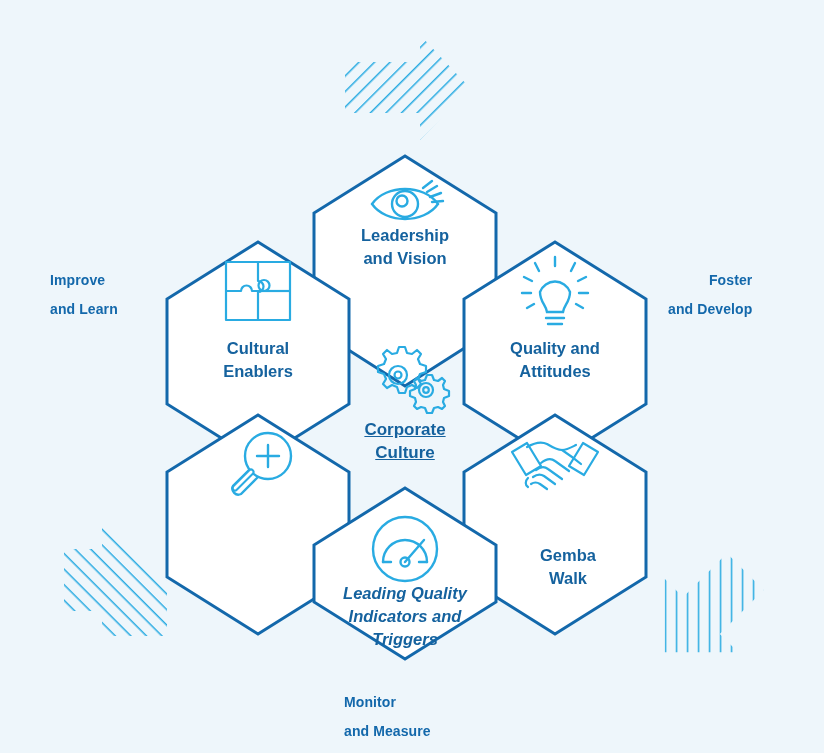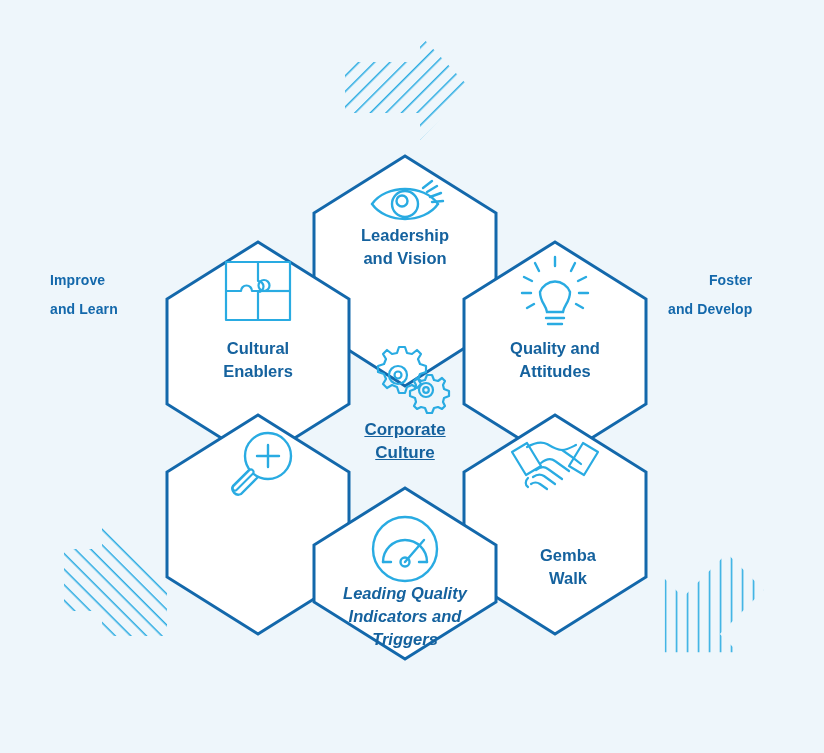--- a/index.html
+++ b/index.html
@@ -156,20 +156,22 @@
       <path d="M421,381 l4,-1 l2,-5 l5,0 l2,5 l4,1 l4,-3 l3,3 l-2,4 l1,4 l5,2 l0,5 l-5,2 l-1,4 l2,4 l-3,3 l-4,-2 l-4,1 l-2,5 l-5,0 l-2,-5 l-4,-1 l-4,2 l-3,-3 l2,-4 l-1,-4 l-5,-2 l0,-5 l5,-2 l1,-4 l-2,-4 l3,-3 Z"></path>
       <circle cx="426" cy="390" r="7"></circle>
       <circle cx="426" cy="390" r="2.8"></circle>
     </g>
   </svg>
 
   <div class="outer-label" id="label-improve">Improve
 and Learn</div>
   <div class="outer-label" id="label-foster">Foster
 and Develop</div>
+  <div class="outer-label" id="label-monitor">Monitor
+and Measure</div>
 
   <div class="hex-label" style="left:310px;top:224px;">Leadership
 and Vision</div>
 
   <div class="hex-label" style="left:163px;top:337px;">Cultural
 Enablers</div>
 
   <div class="hex-label" style="left:460px;top:337px;">Quality and
 Attitudes</div>
 

